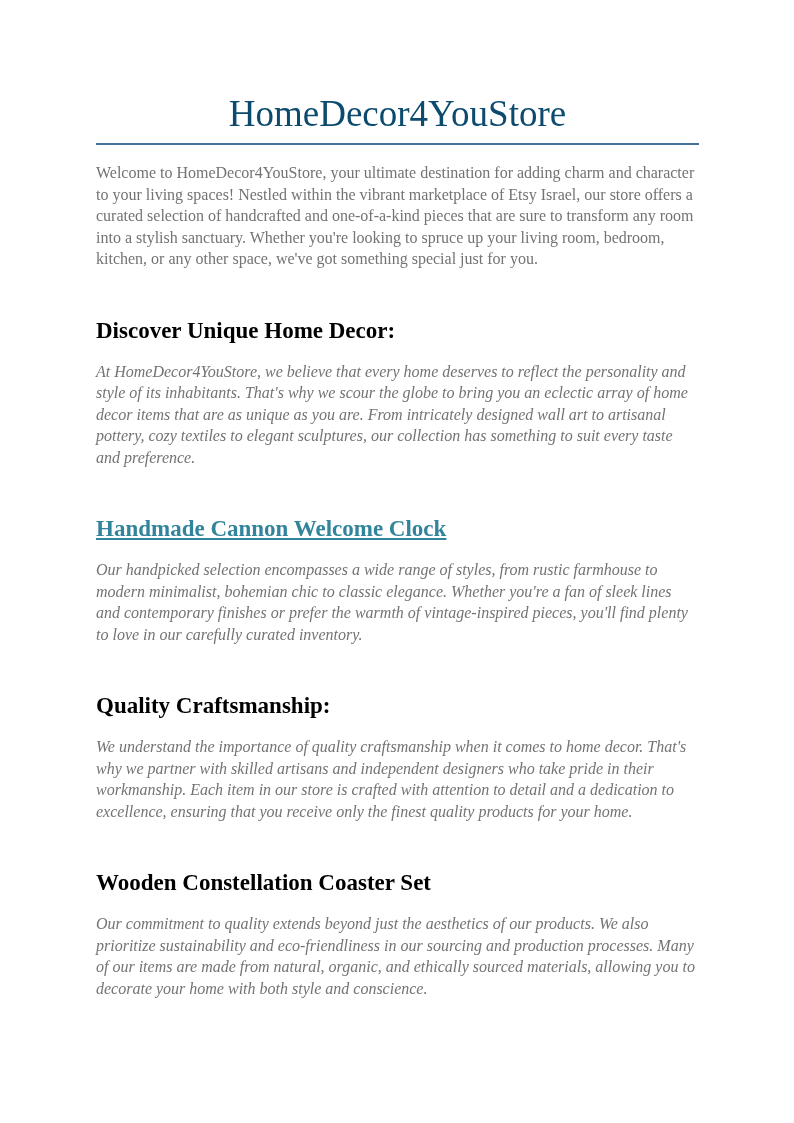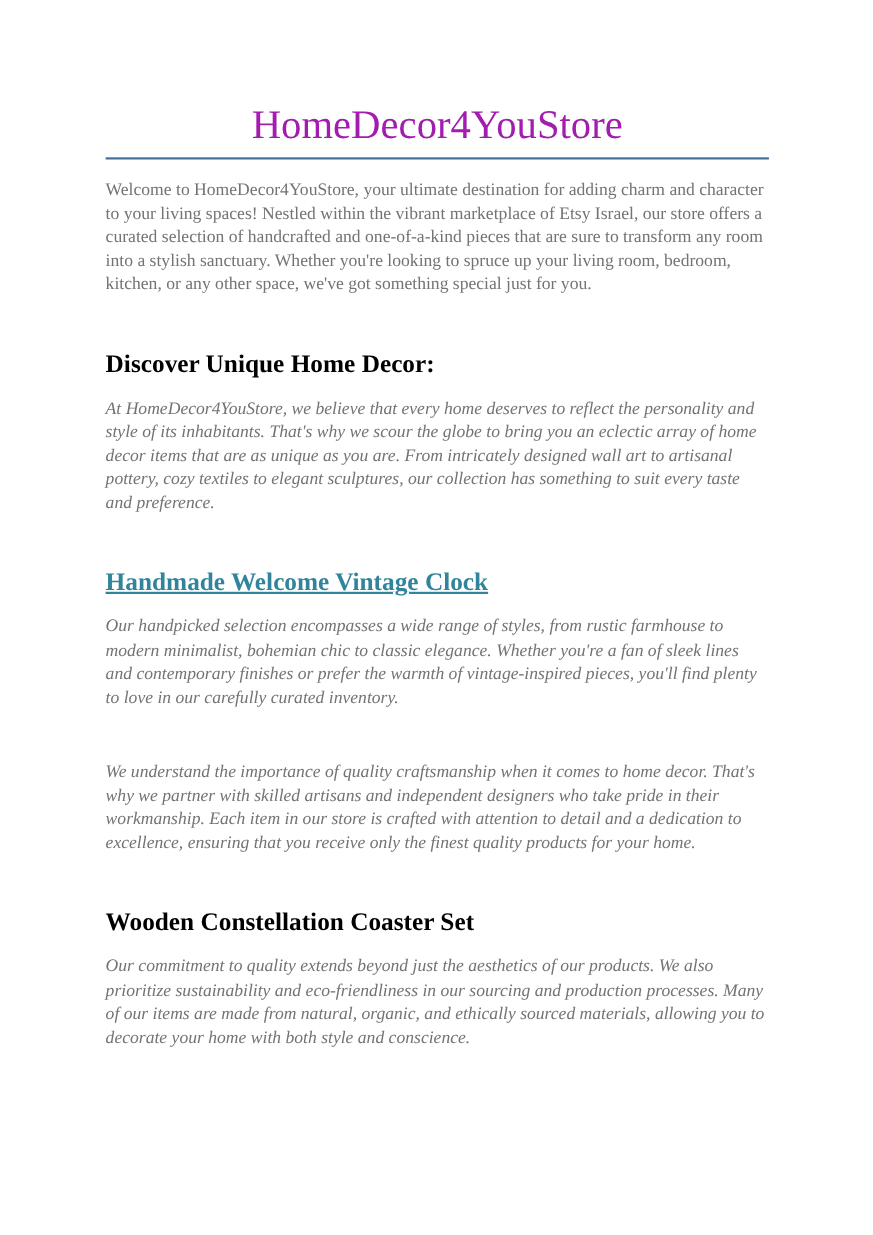--- a/index.html
+++ b/index.html
@@ -17,21 +17,21 @@
     font-family: "Liberation Serif", "DejaVu Serif", serif;
     color: #1f1f1f;
     overflow: hidden;
   }
   .doc-title {
     margin: 0;
     font-size: 37px;
     font-weight: 400;
     line-height: 1.2;
     text-align: center;
-    color: #a21caf;
+    color: #0c4a6e;
   }
   .title-rule {
     height: 0;
     border: none;
     border-bottom: 2px solid #41719C;
     margin: 7px 0 0 0;
   }
   .body-text {
     margin: 17px 0 0 0;
     font-size: 16px;
@@ -69,25 +69,26 @@
   <hr class="title-rule">
 
   <p class="body-text">Welcome to HomeDecor4YouStore, your ultimate destination for adding charm and character to your living spaces! Nestled within the vibrant marketplace of Etsy Israel, our store offers a curated selection of handcrafted and one-of-a-kind pieces that are sure to transform any room into a stylish sanctuary. Whether you're looking to spruce up your living room, bedroom, kitchen, or any other space, we've got something special just for you.</p>
 
   <div class="section">
     <h2 class="section-heading">Discover Unique Home Decor:</h2>
     <p class="body-text">At HomeDecor4YouStore, we believe that every home deserves to reflect the personality and style of its inhabitants. That's why we scour the globe to bring you an eclectic array of home decor items that are as unique as you are. From intricately designed wall art to artisanal pottery, cozy textiles to elegant sculptures, our collection has something to suit every taste and preference.</p>
   </div>
 
   <div class="section">
-    <h2 class="section-heading link-heading"><a>Handmade Welcome Vintage Clock</a></h2>
+    <h2 class="section-heading link-heading"><a>Handmade Cannon Welcome Clock</a></h2>
     <p class="body-text">Our handpicked selection encompasses a wide range of styles, from rustic farmhouse to modern minimalist, bohemian chic to classic elegance. Whether you're a fan of sleek lines and contemporary finishes or prefer the warmth of vintage-inspired pieces, you'll find plenty to love in our carefully curated inventory.</p>
   </div>
 
   <div class="section">
+    <h2 class="section-heading">Quality Craftsmanship:</h2>
     <p class="body-text">We understand the importance of quality craftsmanship when it comes to home decor. That's why we partner with skilled artisans and independent designers who take pride in their workmanship. Each item in our store is crafted with attention to detail and a dedication to excellence, ensuring that you receive only the finest quality products for your home.</p>
   </div>
 
   <div class="section">
     <h2 class="section-heading">Wooden Constellation Coaster Set</h2>
     <p class="body-text">Our commitment to quality extends beyond just the aesthetics of our products. We also prioritize sustainability and eco-friendliness in our sourcing and production processes. Many of our items are made from natural, organic, and ethically sourced materials, allowing you to decorate your home with both style and conscience.</p>
   </div>
 
 </div>
 

